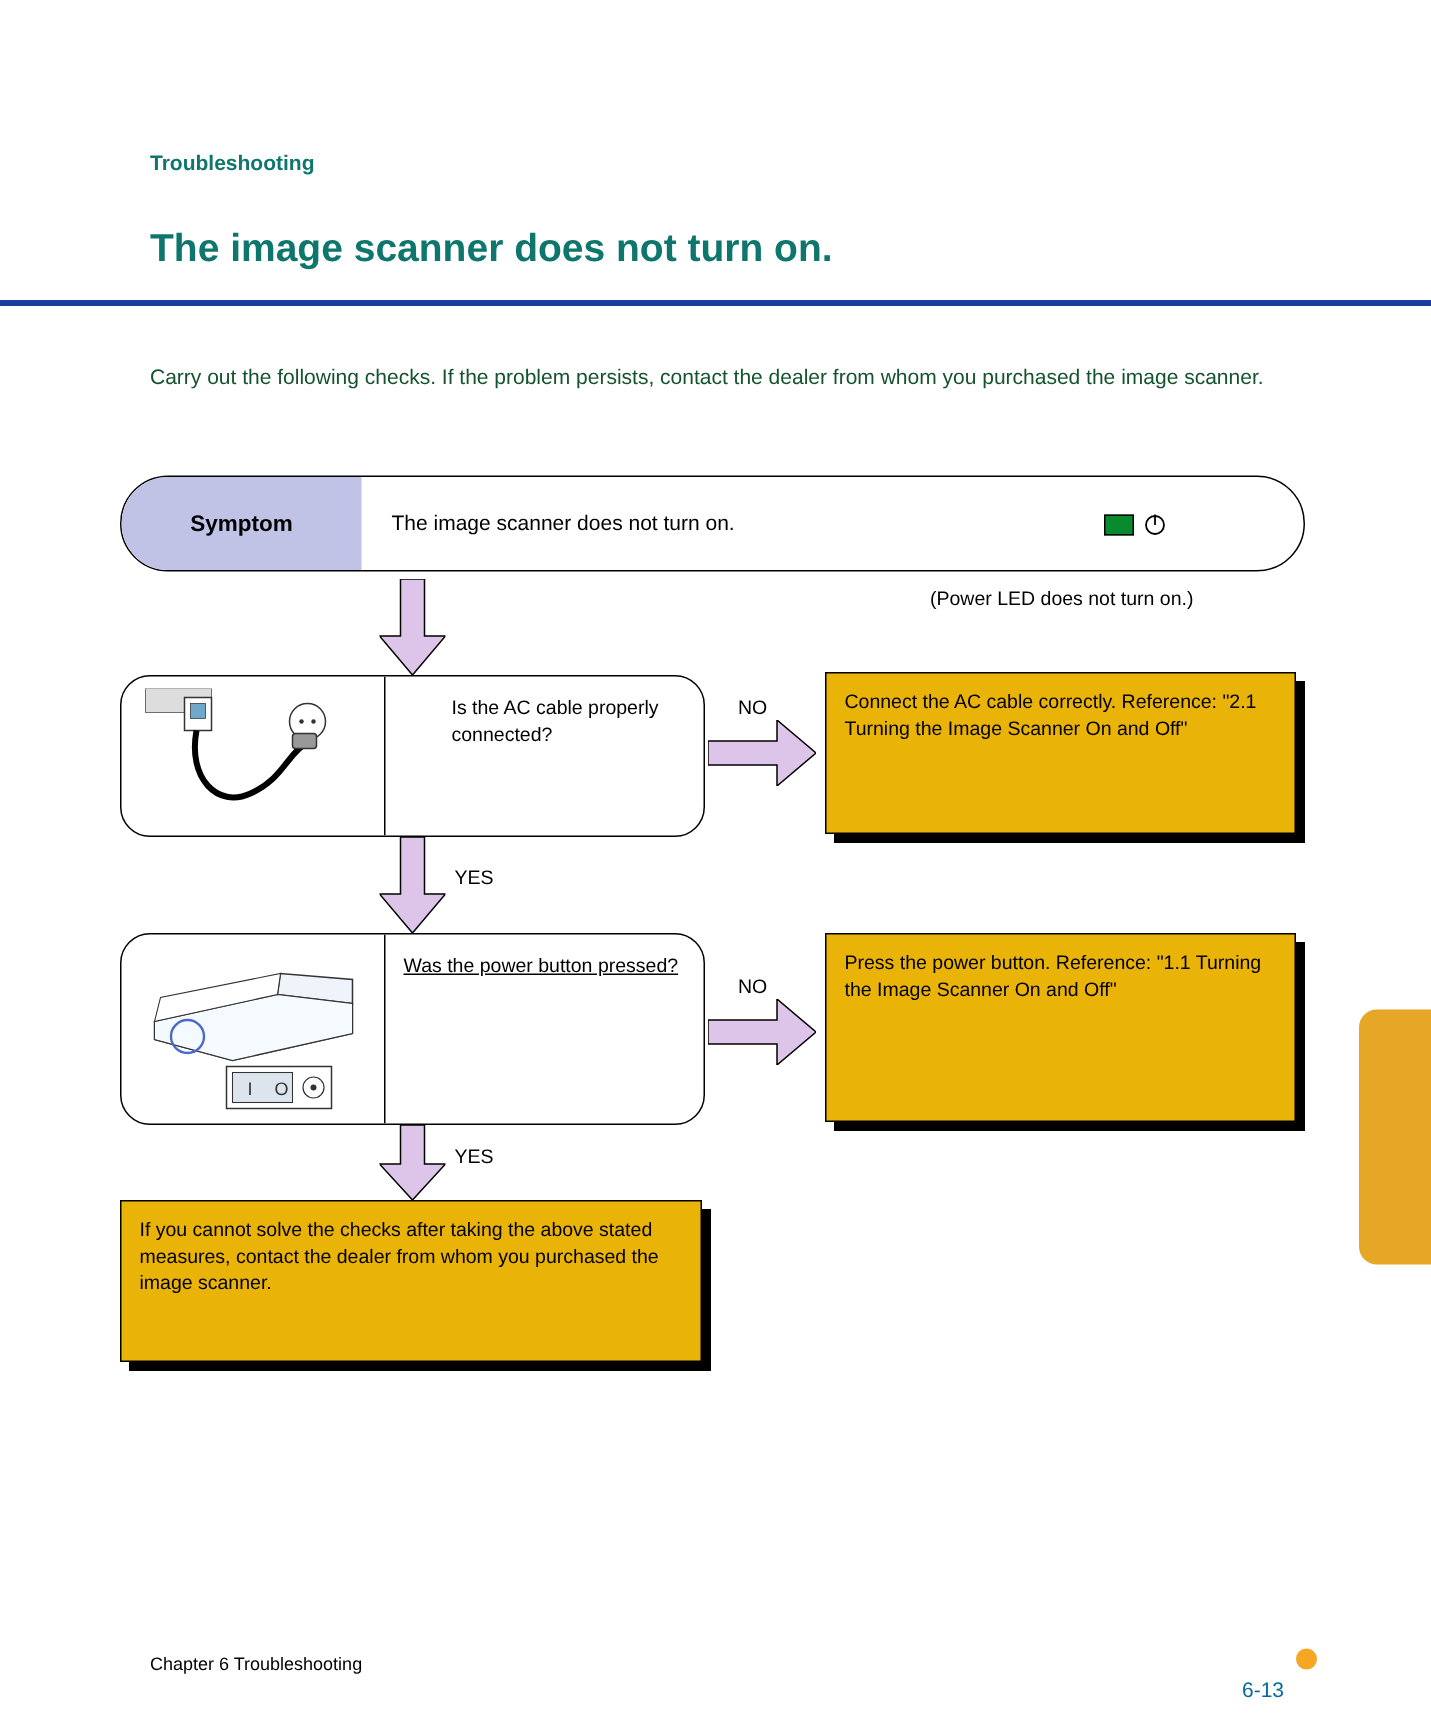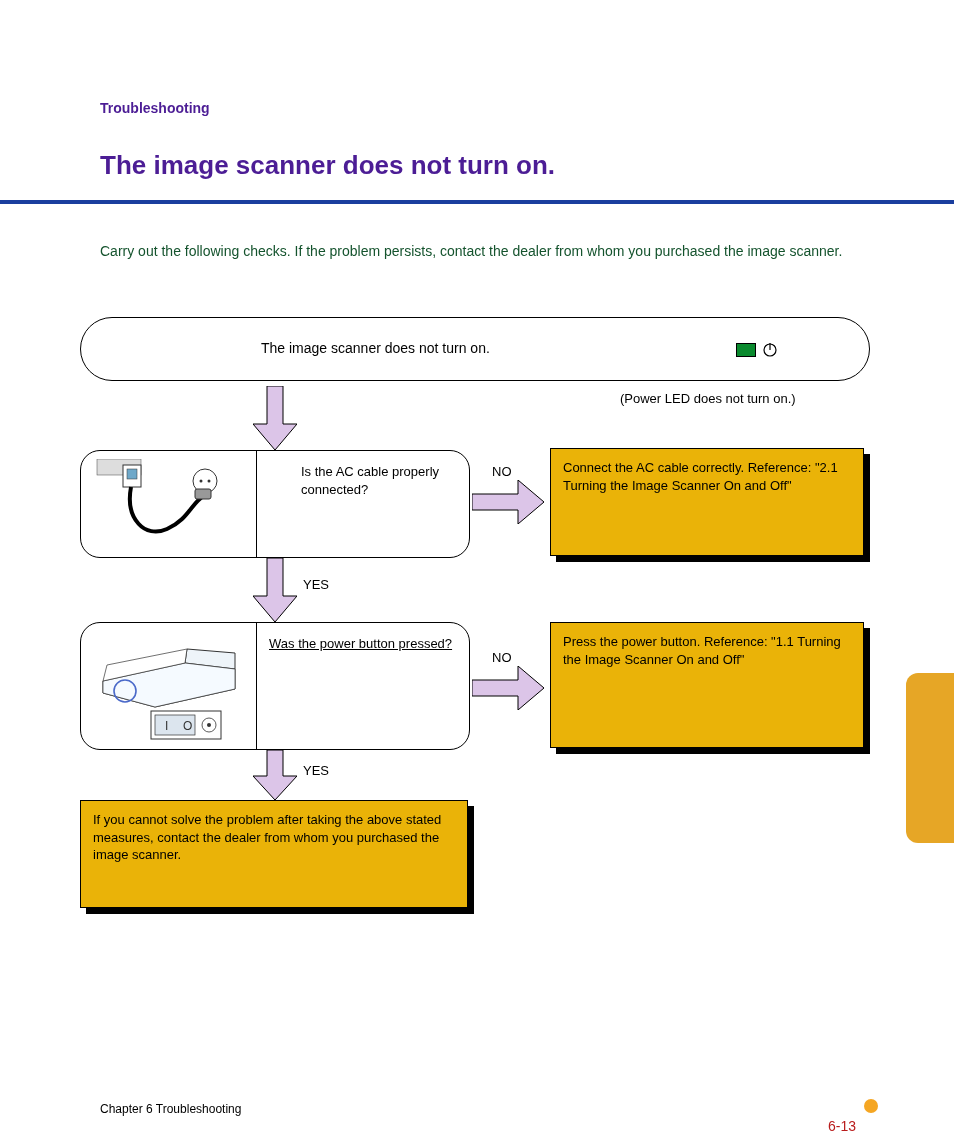--- a/index.html
+++ b/index.html
@@ -14,36 +14,36 @@
   .hr-line {
     position: absolute;
     left: 0;
     width: 954px;
     height: 4px;
     background: #1a3e9e;
   }
   .page-title {
     position: absolute;
     font-weight: bold;
-    color: #4c1d95;
+    color: #0f766e;
   }
   .intro {
     position: absolute;
     font-size: 14px;
     color: #14532d;
   }
   .chapter-footer {
     position: absolute;
     font-size: 12px;
     color: #000;
   }
   .page-num {
     position: absolute;
     font-size: 14px;
-    color: #b91c1c;
+    color: #0369a1;
   }
   .dot {
     position: absolute;
     width: 14px;
     height: 14px;
     border-radius: 50%;
     background: #f5a623;
   }
   .side-tab {
     position: absolute;
@@ -137,20 +137,21 @@
 </head>
 <body>
 
 <div class="page-title" style="left:100px; top:100px; font-size:14px;">Troubleshooting</div>
 <div class="page-title" style="left:100px; top:150px; font-size:26px;">The image scanner does not turn on.</div>
 <div class="hr-line" style="top:200px;"></div>
 
 <div class="intro" style="left:100px; top:240px; width:760px; line-height:1.6;">Carry out the following checks. If the problem persists, contact the dealer from whom you purchased the image scanner.</div>
 
 <div class="pill" style="left:80px; top:317px; width:790px; height:64px;">
+  <div class="pill-left" style="width:160px;">Symptom</div>
   <div class="pill-text" style="left:180px; top:22px;">The image scanner does not turn on.</div>
   <div class="pill-led" style="left:655px; top:24px;">
     <div class="led-square"></div>
     <svg width="16" height="16" viewBox="0 0 16 16" aria-hidden="true">
       <circle cx="8" cy="8" r="6" fill="none" stroke="#000" stroke-width="1.2"></circle>
       <line x1="8" y1="1" x2="8" y2="8" stroke="#000" stroke-width="1.2"></line>
     </svg>
   </div>
 </div>
 <div class="pill-text" style="position:absolute; left:620px; top:391px; font-size:13px;">(Power LED does not turn on.)</div>
@@ -227,20 +228,20 @@
   <div class="result-body">Press the power button. Reference: "1.1 Turning the Image Scanner On and Off"</div>
 </div>
 
 <svg class="arrow-down" style="left:253px; top:750px;" width="44" height="50" viewBox="0 0 44 50">
   <path d="M14 0 H30 V26 H44 L22 50 L0 26 H14 Z" fill="#dcc5e8" stroke="#000" stroke-width="1"></path>
 </svg>
 <div class="yes-label" style="left:303px; top:763px;">YES</div>
 
 <div class="result-shadow" style="left:86px; top:806px; width:388px; height:108px;"></div>
 <div class="result-box" style="left:80px; top:800px; width:388px; height:108px;">
-  <div class="result-body">If you cannot solve the problem after taking the above stated measures, contact the dealer from whom you purchased the image scanner.</div>
+  <div class="result-body">If you cannot solve the checks after taking the above stated measures, contact the dealer from whom you purchased the image scanner.</div>
 </div>
 
 <div class="side-tab" style="top:673px; width:48px; height:170px;"></div>
 
 <div class="chapter-footer" style="left:100px; top:1102px;">Chapter  6  Troubleshooting</div>
 <div class="dot" style="left:864px; top:1099px;"></div>
 <div class="page-num" style="left:828px; top:1118px;">6-13</div>
 
 </body></html>

